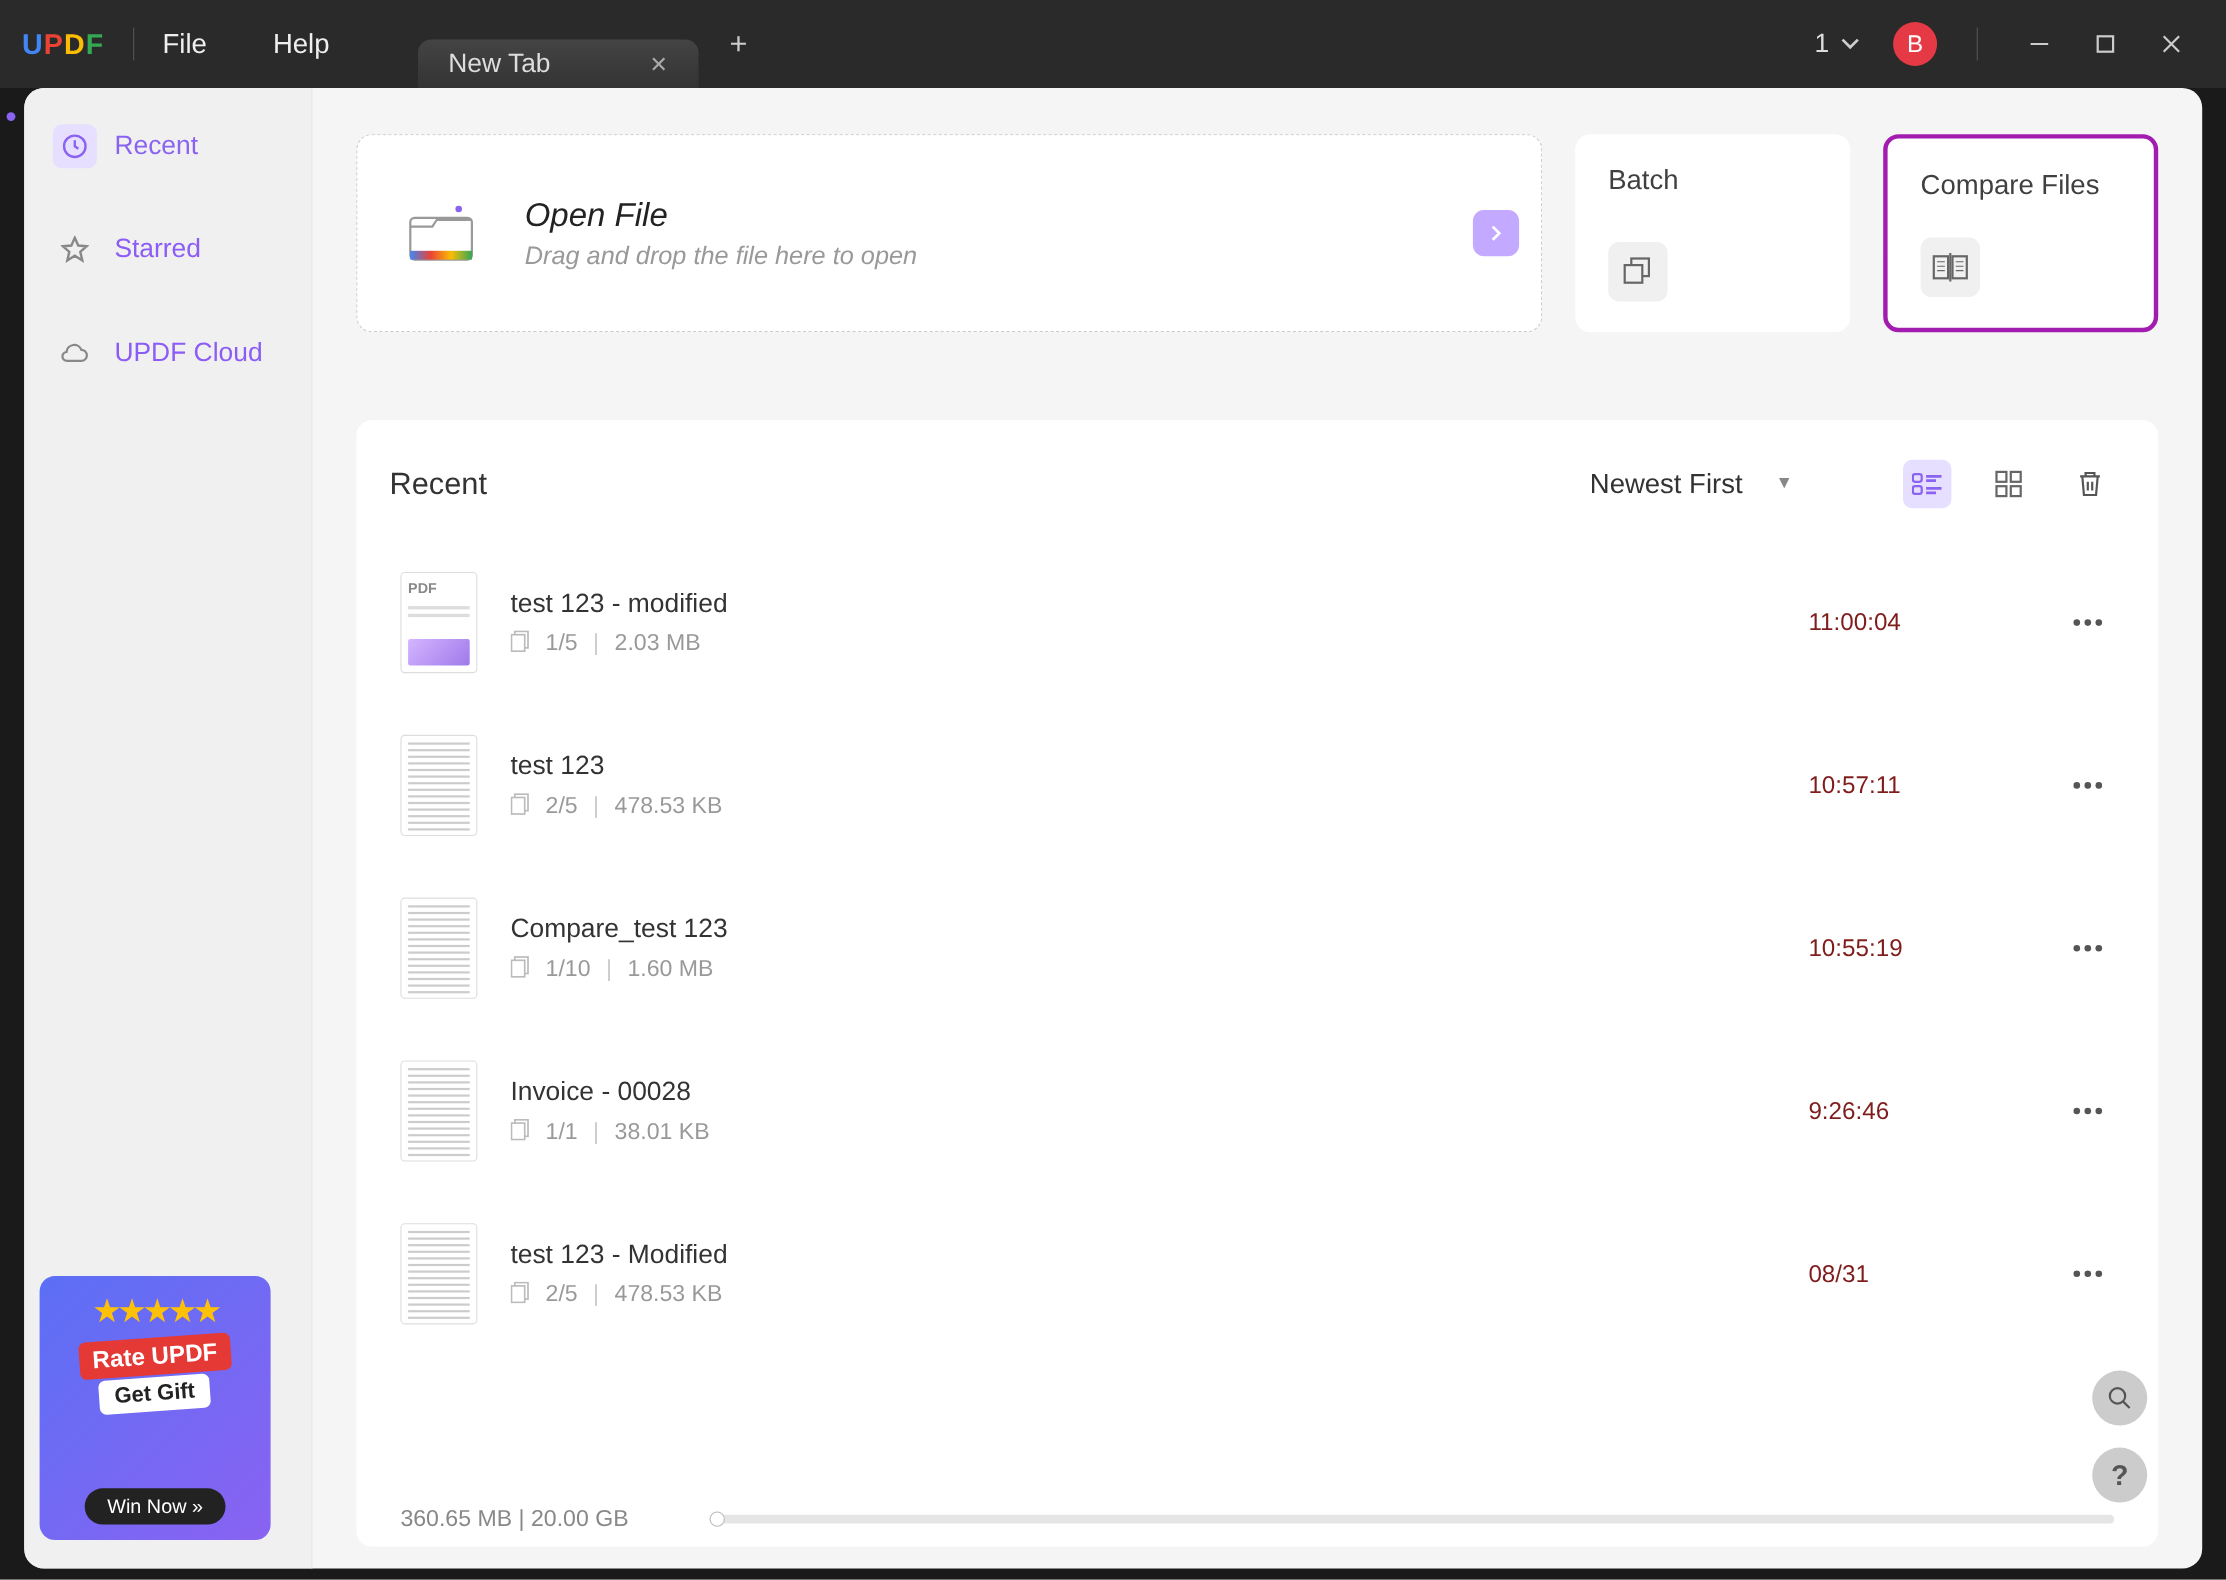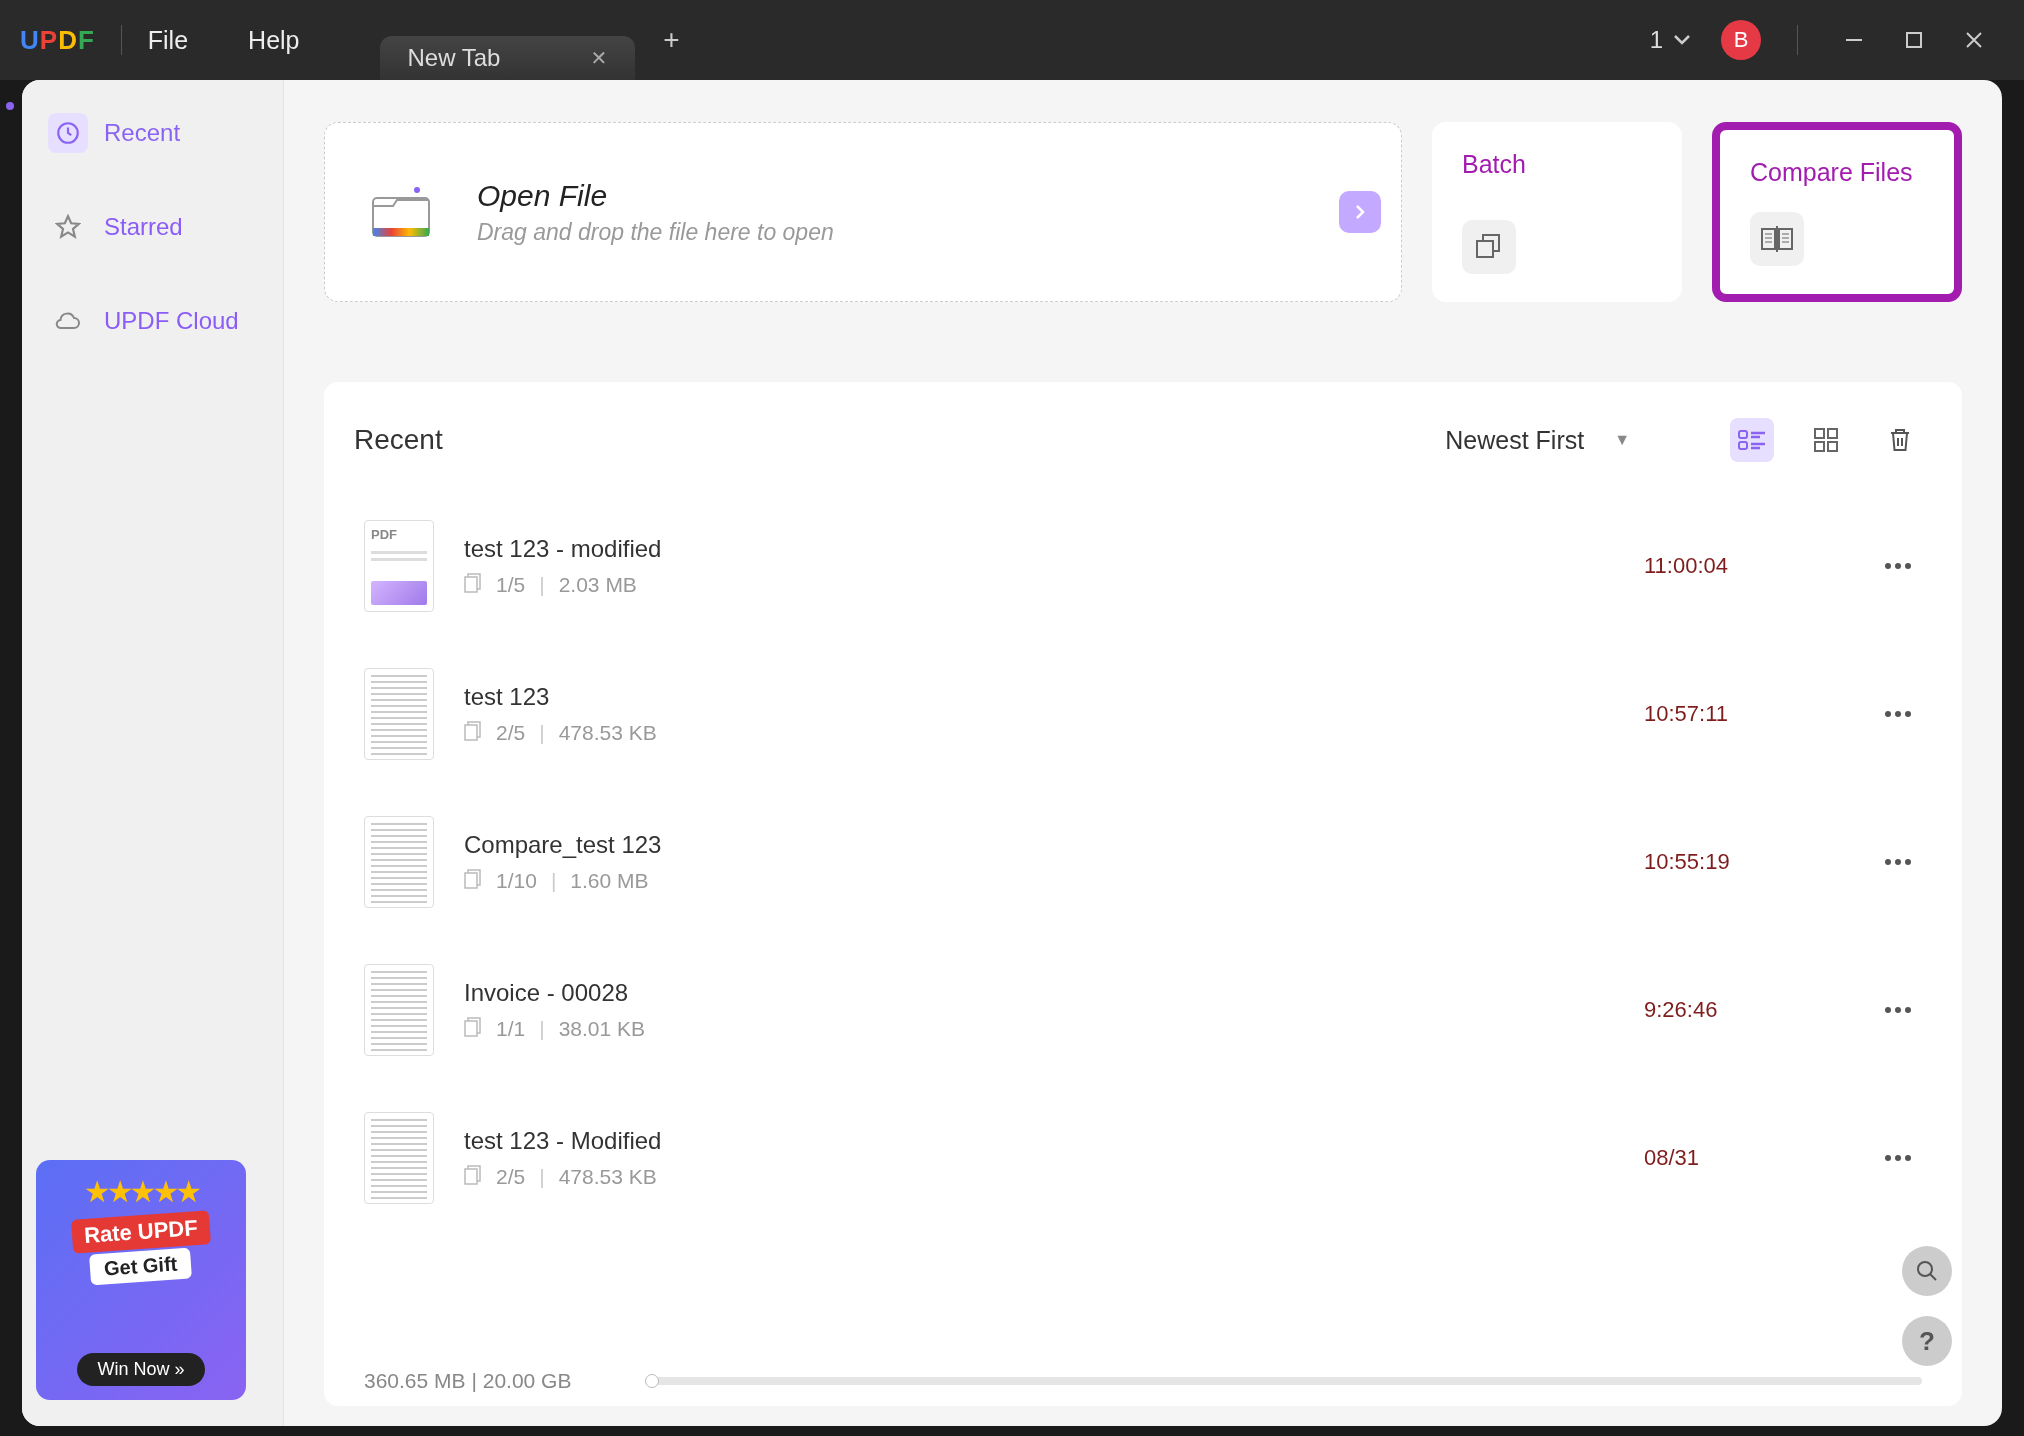--- a/index.html
+++ b/index.html
@@ -40,22 +40,22 @@
 
 
 .main { flex: 1; padding: 42px 40px 20px 40px; display: flex; flex-direction: column; overflow: hidden; }
 .cards-row { display: flex; gap: 30px; align-items: stretch; }
 .open-card { flex: 1; height: 180px; border: 1.5px dashed #ccc; border-radius: 14px; background: #fff; display: flex; align-items: center; padding: 0 20px 0 44px; font-style: italic; }
 .folder-icon { width: 64px; height: 56px; margin-right: 44px; }
 .open-text h3 { font-size: 30px; color: #222; font-weight: 500; }
 .open-text p { font-size: 23px; color: #999; margin-top: 6px; }
 .open-arrow { width: 42px; height: 42px; background: #c3a9ff; border-radius: 10px; display: flex; align-items: center; justify-content: center; margin-left: auto; cursor: pointer; }
 .action-card { width: 250px; height: 180px; background: #fff; border-radius: 14px; padding: 28px 30px; display: flex; flex-direction: column; justify-content: space-between; cursor: pointer; }
-.action-card.highlight { border: 8px solid #a21caf; }
-.action-card h4 { font-size: 25px; color: #a21caf; font-weight: 500; }
+.action-card.highlight { border: 4px solid #a21caf; }
+.action-card h4 { font-size: 25px; color: #404040; font-weight: 500; }
 .action-icon { width: 54px; height: 54px; background: #f0f0f0; border-radius: 10px; display: flex; align-items: center; justify-content: center; }
 
 .recent-section { margin-top: 80px; background: #fff; border-radius: 14px; padding: 36px 10px 0 30px; flex: 1; display: flex; flex-direction: column; overflow: hidden; }
 .recent-head { display: flex; align-items: center; padding-right: 30px; }
 .recent-title { font-size: 28px; color: #333; }
 .recent-head .spacer { flex: 1; }
 .sort-drop { display: flex; align-items: center; gap: 30px; font-size: 25px; color: #333; margin-right: 100px; cursor: pointer; }
 .view-btns { display: flex; align-items: center; gap: 30px; }
 .view-btn { width: 44px; height: 44px; display: flex; align-items: center; justify-content: center; border-radius: 8px; cursor: pointer; }
 .view-btn.active { background: #e6dfff; }

